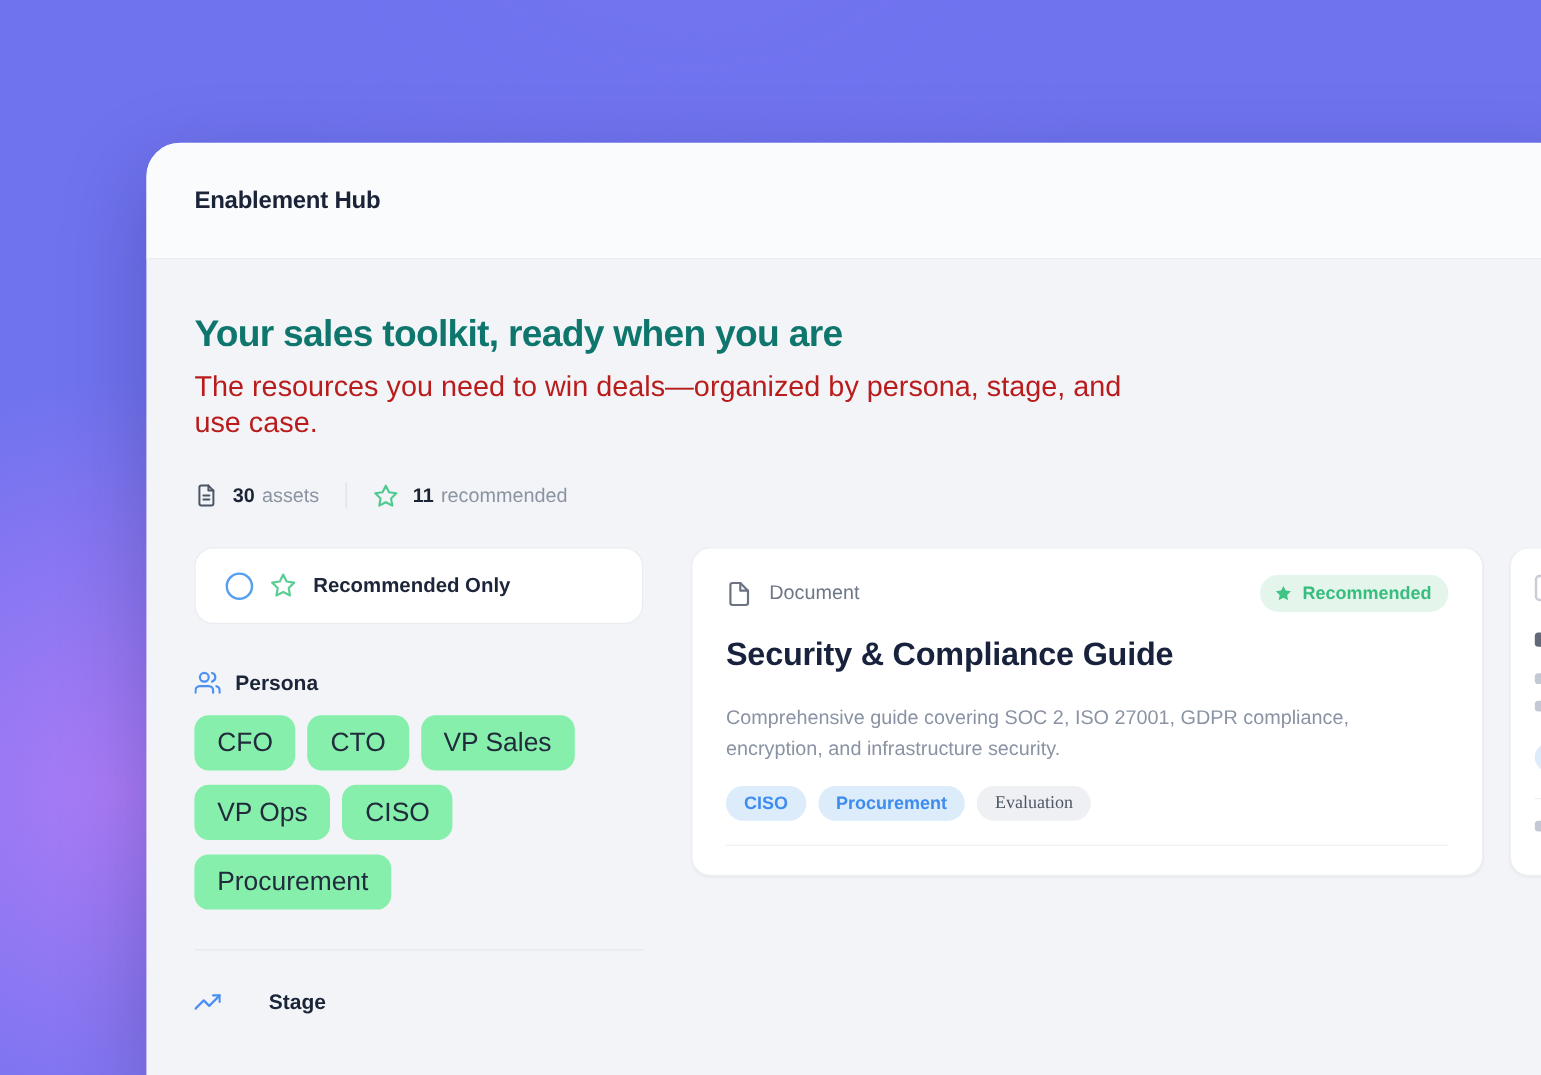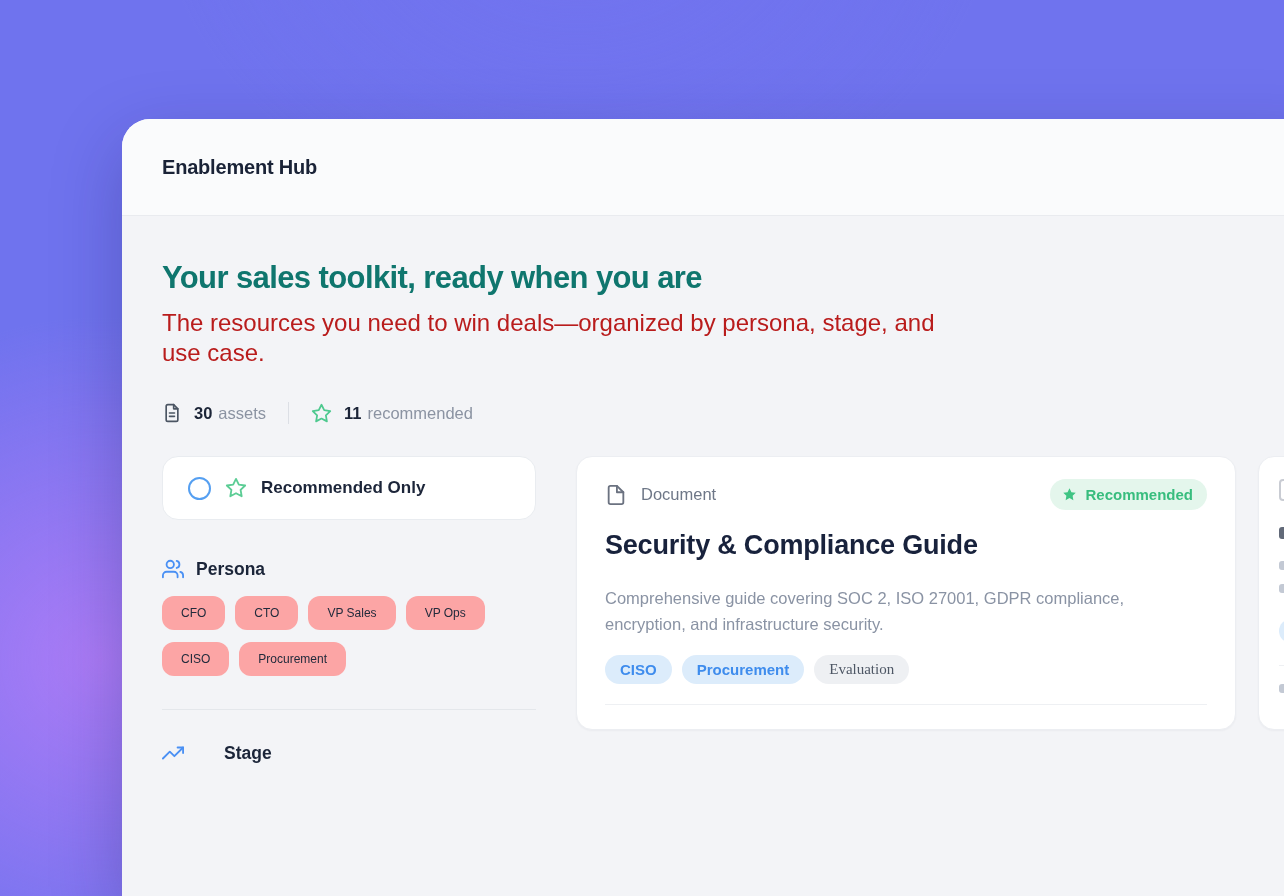--- a/index.html
+++ b/index.html
@@ -41,21 +41,21 @@
   .rec-toggle {
     height:64px; background:#fff; border:1px solid #e9ecf0; border-radius:16px;
     display:flex; align-items:center; gap:14px; padding-left:25px; cursor:pointer;
   }
   .radio { width:23px; height:23px; border-radius:50%; border:2px solid #559ff1; flex:none; }
   .rec-toggle .lbl { font-size:17px; font-weight:600; color:#1c2539; }
   .section-head { margin-top:38px; display:flex; align-items:flex-end; gap:12px; }
   .section-head .lbl { font-size:17.5px; font-weight:700; color:#1b2539; }
   .chips { margin-top:16px; display:flex; flex-wrap:wrap; gap:12px 10px; width:370px; }
   .chip {
-    background:#fca5a5; border-radius:12px; padding:10px 19px; font-size:12px; color:#222b3c;
+    background:#86efac; border-radius:12px; padding:10px 19px; font-size:22px; color:#222b3c;
     cursor:pointer; white-space:nowrap;
   }
   .side-divider { margin-top:33px; border-top:1px solid #e4e7eb; width:374px; }
   .cards { flex:1; display:flex; gap:22px; }
   .asset-card {
     width:660px; flex:none; background:#fff; border:1px solid #eceef2; border-radius:16px;
     padding:22px 28px 24px; box-shadow:0 1px 2px rgba(16,24,40,.04);
   }
   .card-head { display:flex; align-items:center; }
   .type-label { margin-left:14px; font-size:16.5px; color:#6e7787; }

